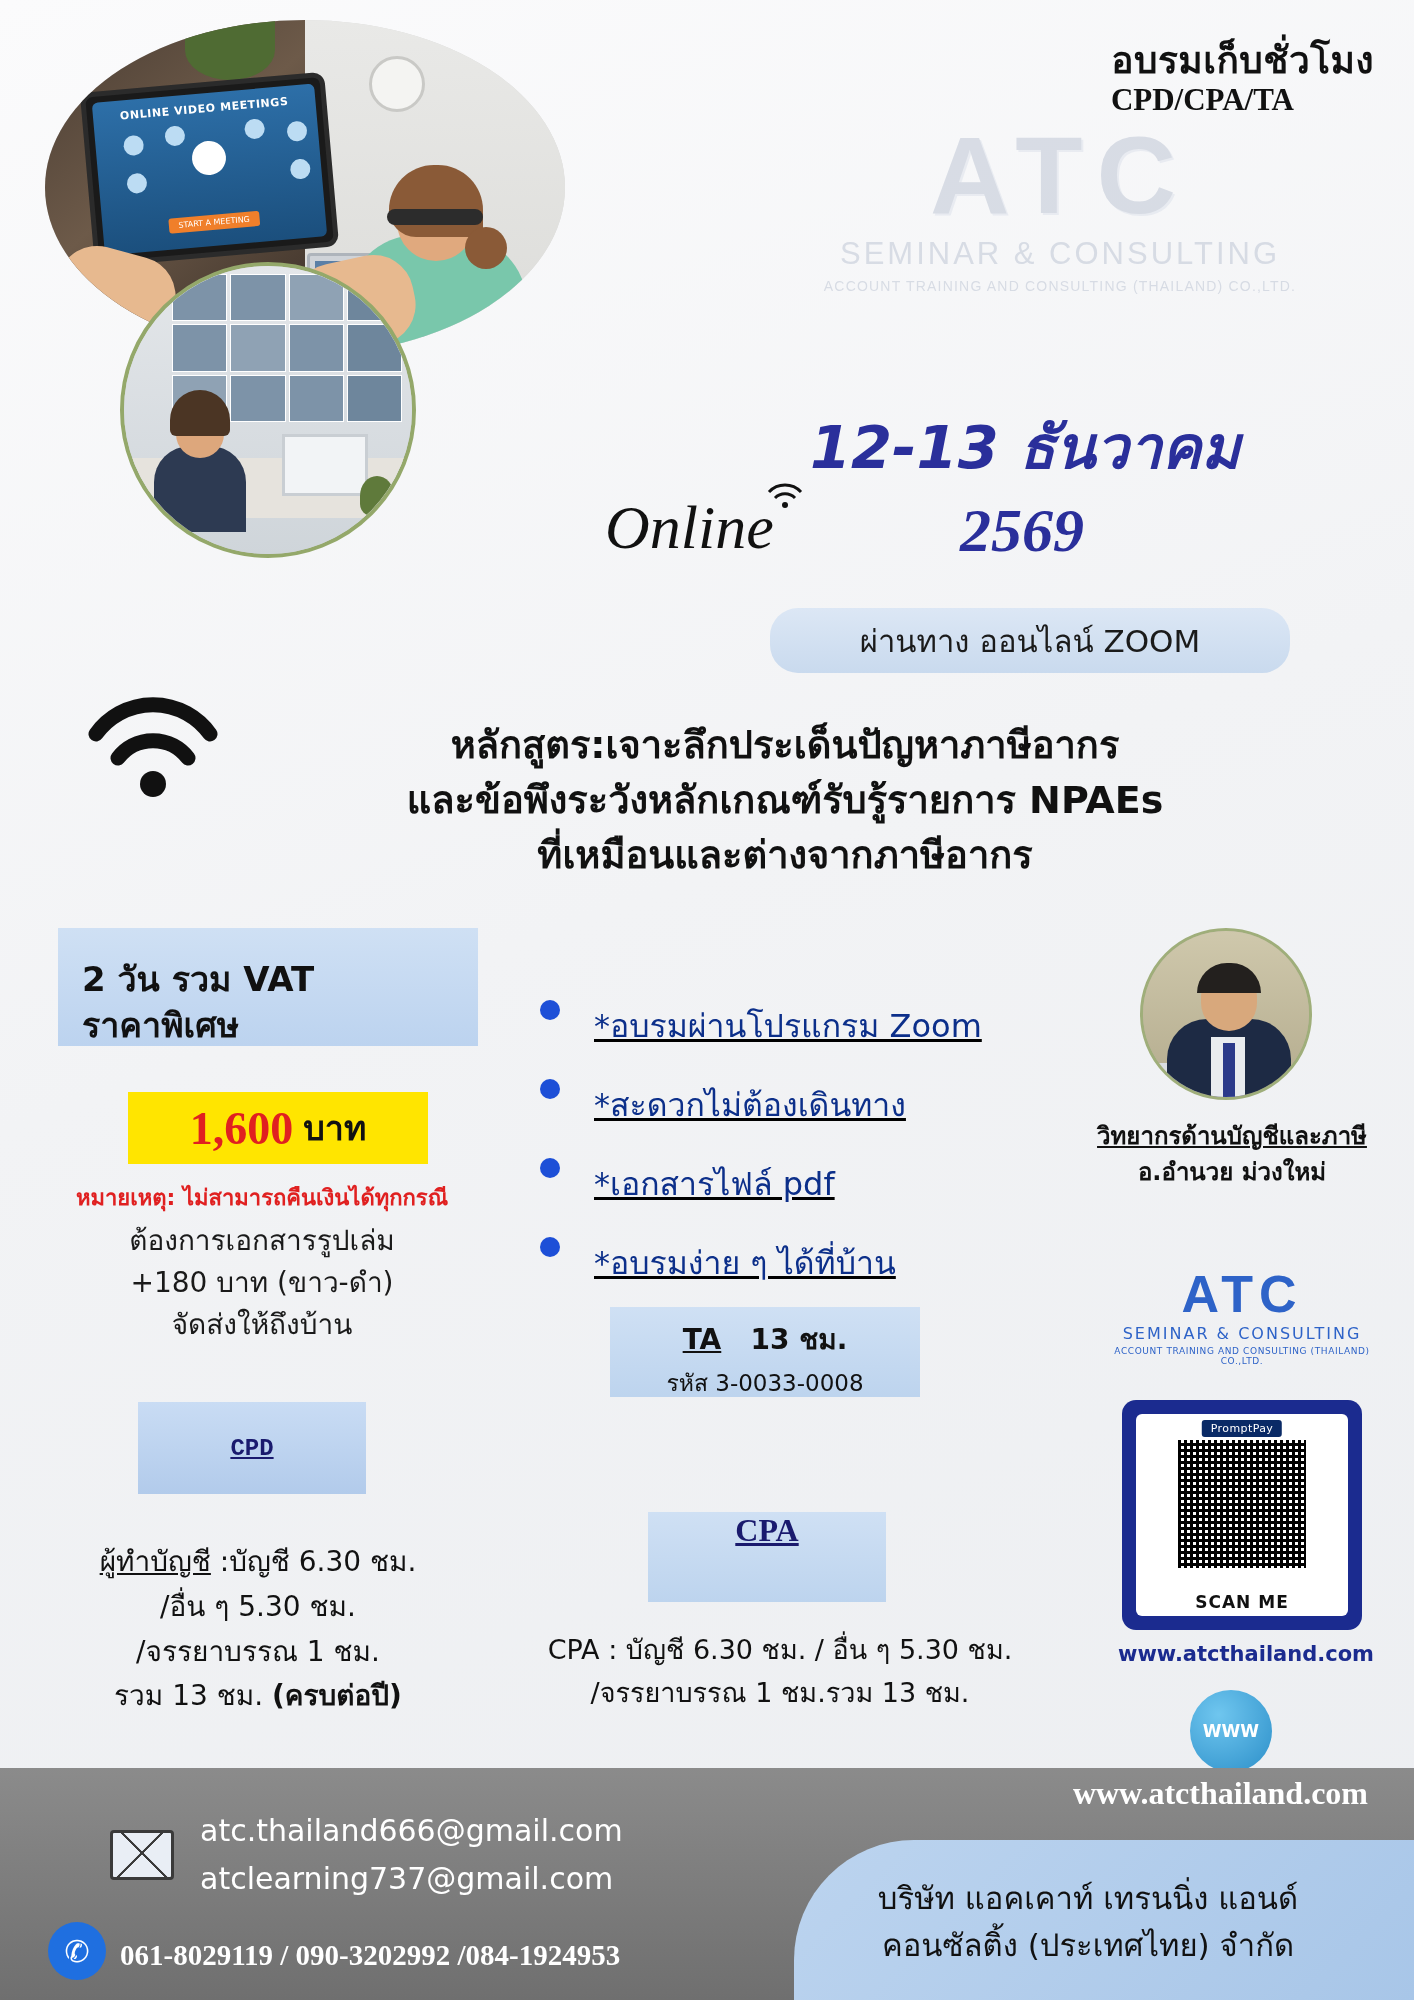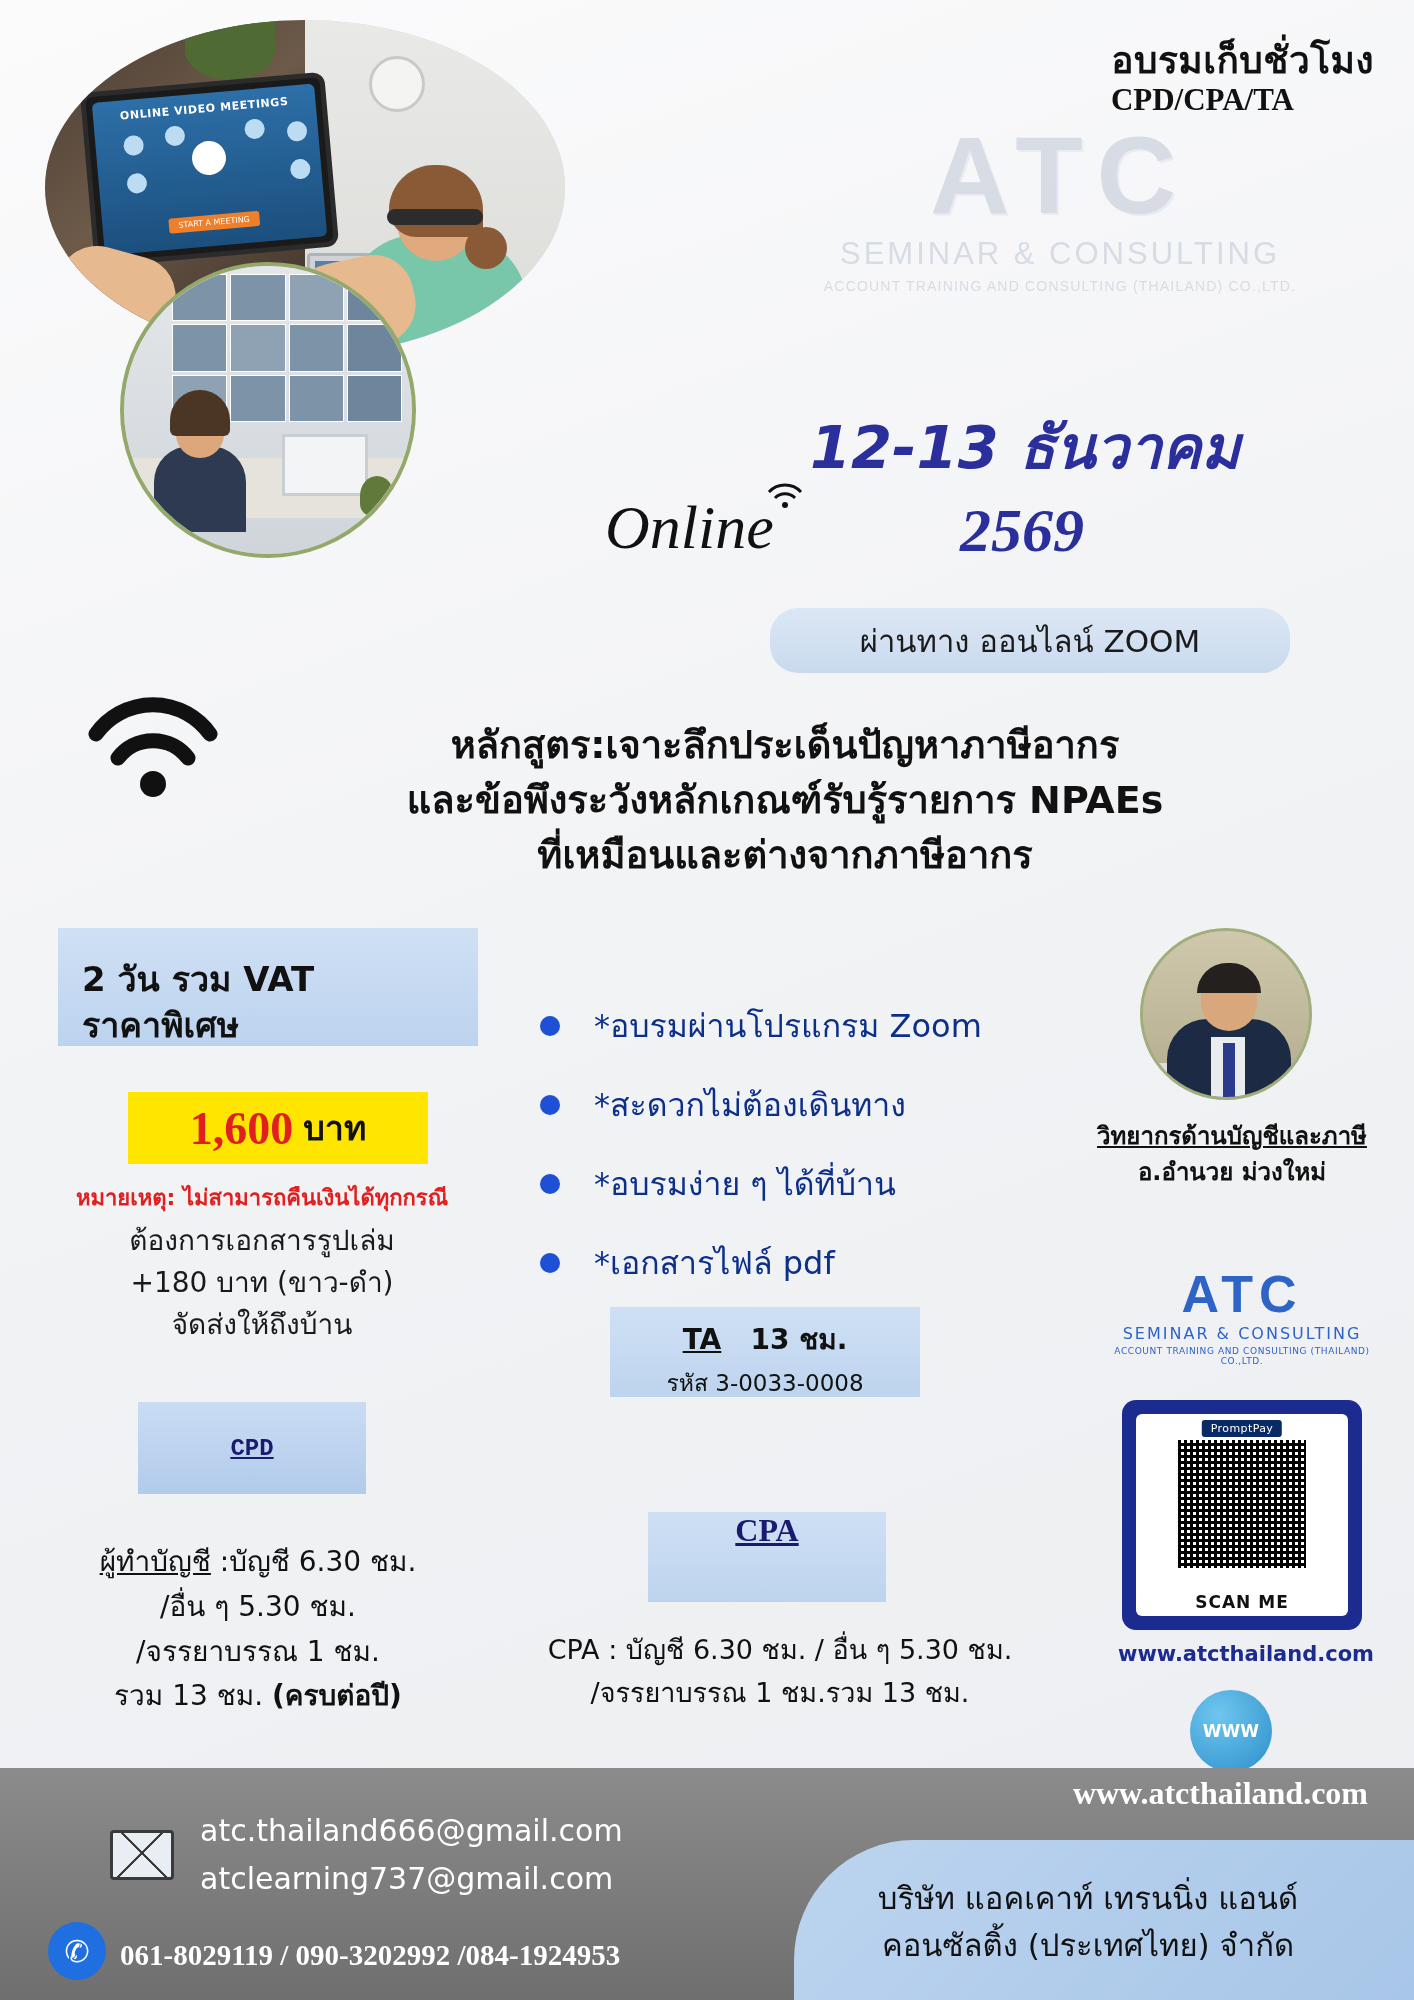--- a/index.html
+++ b/index.html
@@ -229,21 +229,21 @@
   .cpd-box span { font-size: 24px; font-weight: bold; color: #1a1a6e; text-decoration: underline; font-family: Liberation Mono, monospace; }
   .cpd-detail {
     position: absolute; top: 1540px; left: 48px; width: 420px;
     font-size: 28px; color: #111; line-height: 1.6; text-align: center;
   }
   .cpd-detail .u { text-decoration: underline; }
   .cpd-detail b { font-weight: bold; }
 
   
   .bullets { position: absolute; top: 1000px; left: 540px; width: 560px; }
-  .bullet-row { display: flex; align-items: center; margin-bottom: 28px; }
+  .bullet-row { display: flex; align-items: flex-start; margin-bottom: 28px; text-decoration: underline; }
   .bullet-dot {
     width: 20px; height: 20px; border-radius: 50%; background: #1d4fd7;
     margin-right: 34px; flex: 0 0 auto;
   }
   .bullet-txt { font-size: 32px; color: #0c2f8a; font-weight: normal; }
 
   
   .ta-box {
     position: absolute; top: 1307px; left: 610px; width: 310px; height: 90px;
     background: linear-gradient(180deg,#cfe0f4,#bdd4ee);
@@ -490,25 +490,25 @@
     <div class="bullet-row">
       <span class="bullet-dot"></span>
       <span class="bullet-txt">*อบรมผ่านโปรแกรม Zoom</span>
     </div>
     <div class="bullet-row">
       <span class="bullet-dot"></span>
       <span class="bullet-txt">*สะดวกไม่ต้องเดินทาง</span>
     </div>
     <div class="bullet-row">
       <span class="bullet-dot"></span>
-      <span class="bullet-txt">*อบรมง่าย ๆ ได้ที่บ้าน</span>
+      <span class="bullet-txt">*เอกสารไฟล์ pdf</span>
     </div>
     <div class="bullet-row">
       <span class="bullet-dot"></span>
-      <span class="bullet-txt">*เอกสารไฟล์ pdf</span>
+      <span class="bullet-txt">*อบรมง่าย ๆ ได้ที่บ้าน</span>
     </div>
   </div>
 
   <div class="ta-box">
     <div class="t1">
       <u>TA</u>&nbsp;&nbsp;&nbsp;<span>13 ชม.</span>
     </div>
     <div class="t2">รหัส 3-0033-0008</div>
   </div>
 

